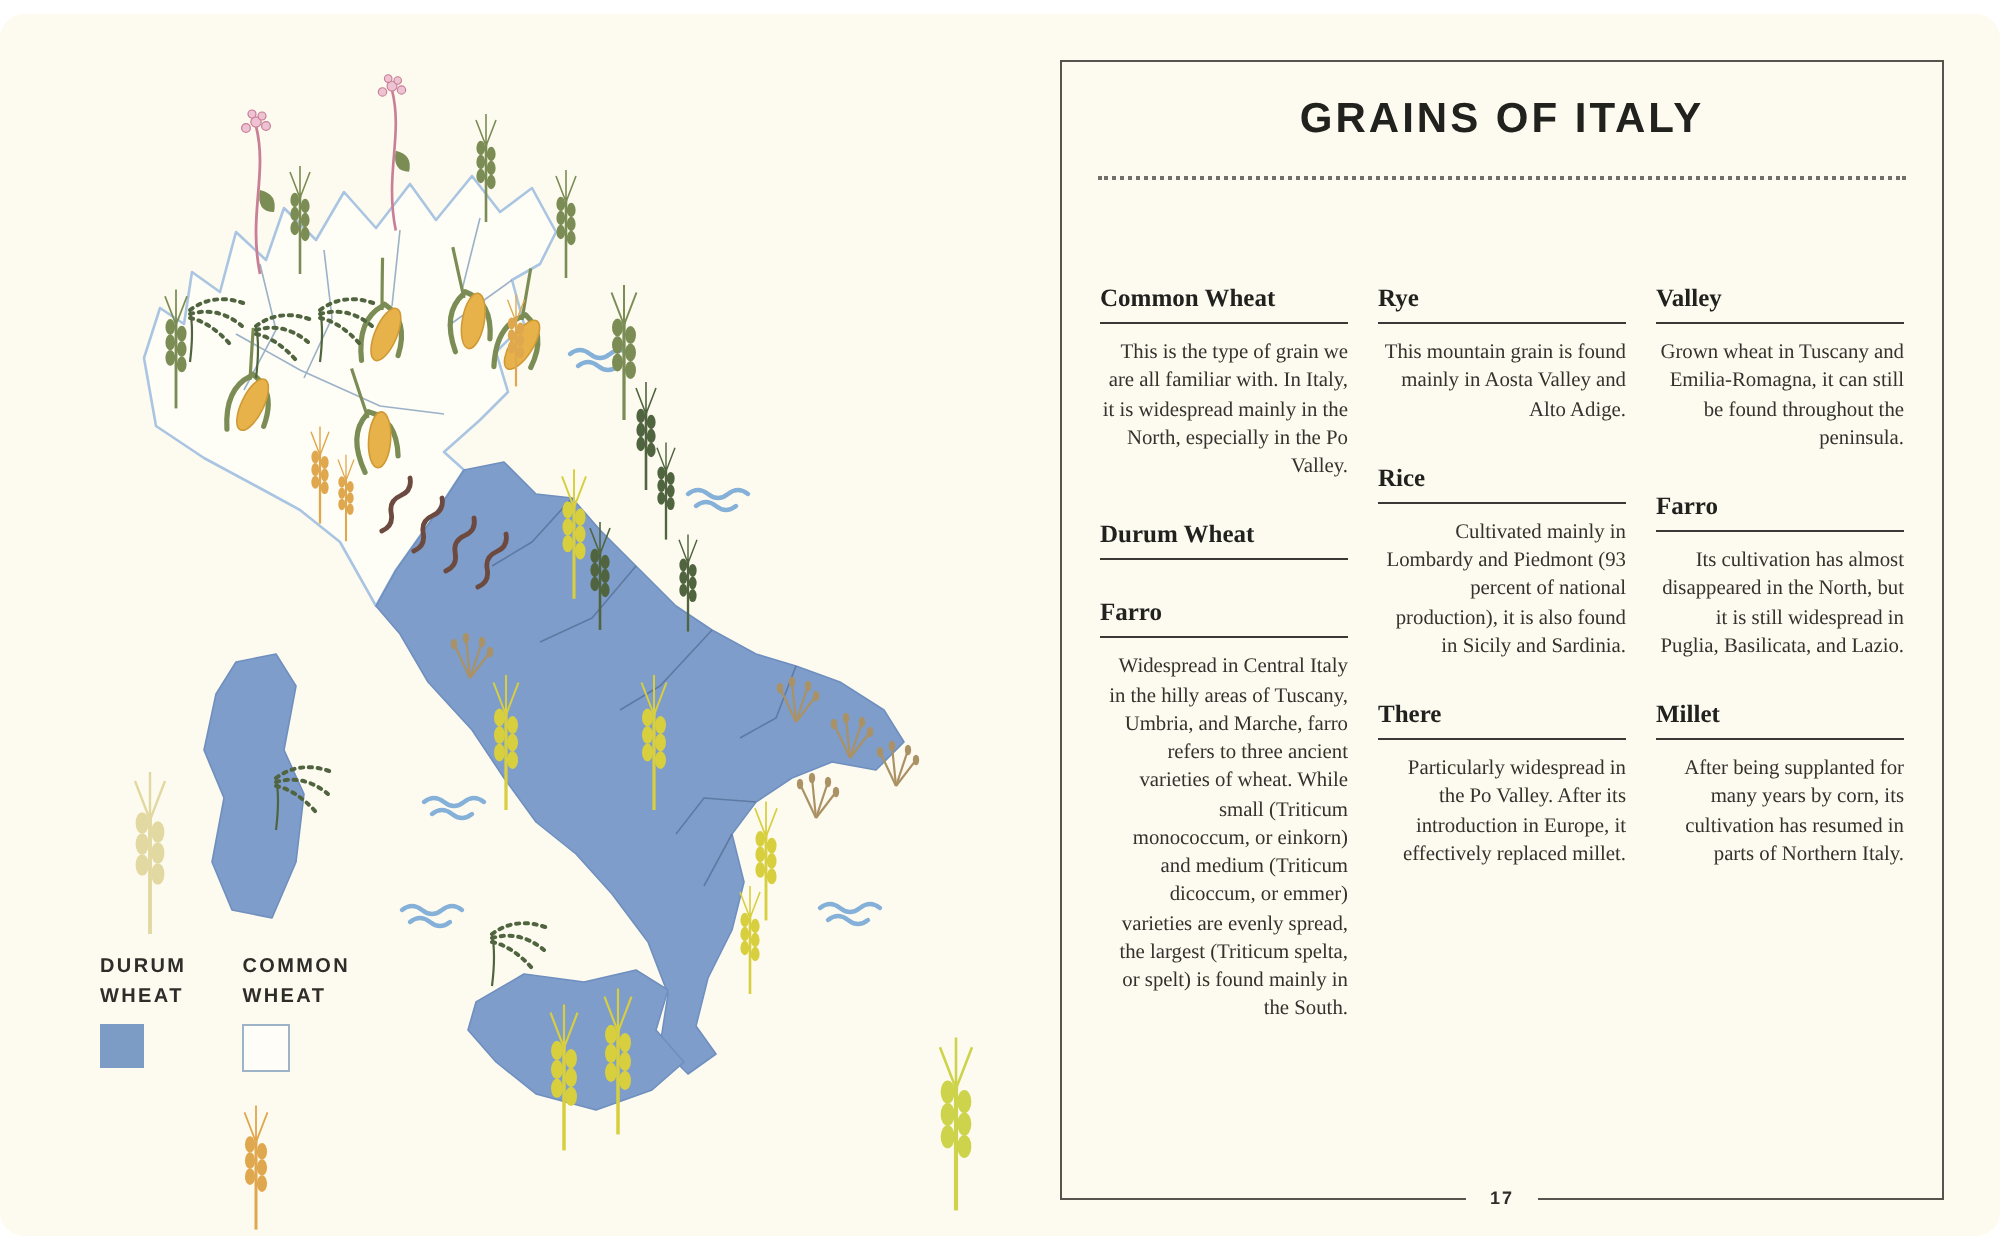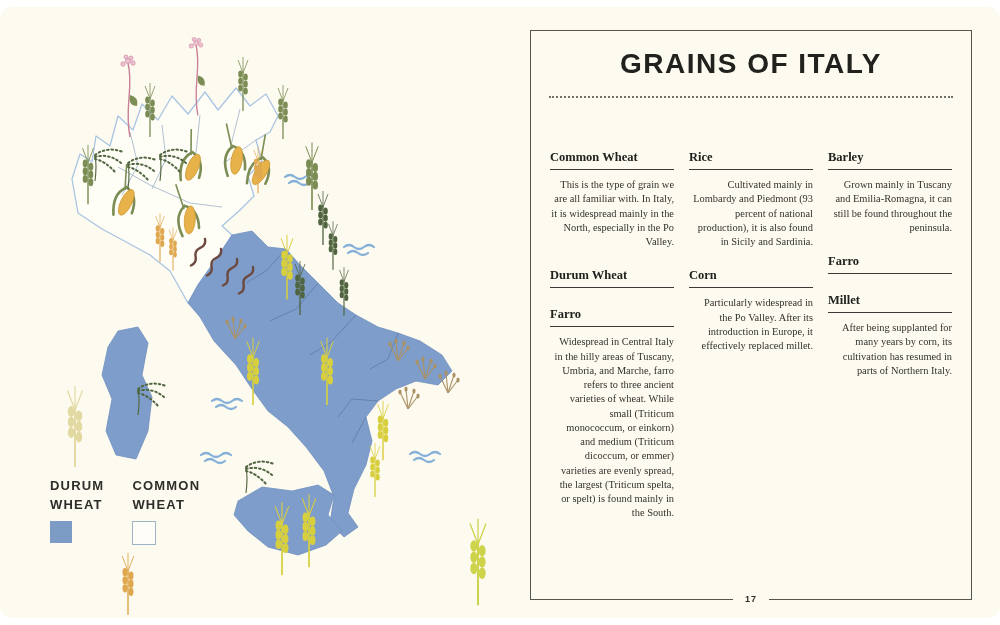--- a/index.html
+++ b/index.html
@@ -30,33 +30,33 @@
   .bw-stem{fill:none;stroke:var(--stem-pink);stroke-width:1.4;}
   .bw-flower{fill:var(--flower-pink);stroke:var(--stem-pink);stroke-width:0.6;}
   .bw-leaf{fill:var(--leaf-green);}
   .squig-line{fill:none;stroke:var(--dark-brown);stroke-width:2.4;stroke-linecap:round;}
   .oat-line{stroke:currentColor;stroke-width:1.1;}
   .oat-tip{fill:currentColor;}
   
   .legend{position:absolute;left:50px;top:470px;display:flex;gap:28px;}
   .legend-item{display:flex;flex-direction:column;gap:6px;}
   .legend-label{
-    font-size:13px;font-weight:bold;letter-spacing:1.2px;color:#2e2d29;
+    font-size:10px;font-weight:bold;letter-spacing:1.2px;color:#2e2d29;
     white-space:pre-line;line-height:1.45;
   }
   .swatch{width:22px;height:22px;}
   .swatch.durum{background:var(--legend-durum);}
   .swatch.common{background:#fefdf8;border:1.6px solid var(--legend-common-border);}
   
   .panel{
     position:absolute;left:530px;top:23px;width:442px;height:570px;
     border:1.5px solid var(--panel-border);box-sizing:border-box;
   }
   .panel h1{
-    margin:17px 0 16px 0;text-align:center;font-size:28px;font-weight:bold;
+    margin:17px 0 16px 0;text-align:center;font-size:21px;font-weight:bold;
     letter-spacing:1.5px;color:var(--text-dark);font-family:"Liberation Sans",sans-serif;
   }
   .dotted-rule{
     margin:15px 18px 0 18px;border-top:2px dotted #71706a;height:0;
   }
   .cols{
     display:flex;gap:15px;padding:0 19px;margin-top:52px;
   }
   .col{flex:1;min-width:0;}
   .entry{margin-bottom:19px;}
@@ -250,35 +250,40 @@
           <div class="entry">
             <h3>Durum Wheat</h3>
           </div>
           <div class="entry">
             <h3>Farro</h3>
             <p>Widespread in Central Italy in the hilly areas of Tuscany, Umbria, and Marche, farro refers to three ancient varieties of wheat. While small (Triticum monococcum, or einkorn) and medium (Triticum dicoccum, or emmer) varieties are evenly spread, the largest (Triticum spelta, or spelt) is found mainly in the South.</p>
           </div>
         </div>
         <div class="col">
           <div class="entry">
+            <h3>Rye</h3>
+            <p>This mountain grain is found mainly in Aosta Valley and Alto Adige.</p>
+          </div>
+          <div class="entry">
             <h3>Rice</h3>
             <p>Cultivated mainly in Lombardy and Piedmont (93 percent of national production), it is also found in Sicily and Sardinia.</p>
           </div>
           <div class="entry">
-            <h3>Corn</h3>
+            <h3>There</h3>
             <p>Particularly widespread in the Po Valley. After its introduction in Europe, it effectively replaced millet.</p>
           </div>
         </div>
         <div class="col">
           <div class="entry">
-            <h3>Barley</h3>
-            <p>Grown mainly in Tuscany and Emilia-Romagna, it can still be found throughout the peninsula.</p>
+            <h3>Valley</h3>
+            <p>Grown wheat in Tuscany and Emilia-Romagna, it can still be found throughout the peninsula.</p>
           </div>
           <div class="entry">
             <h3>Farro</h3>
+            <p>Its cultivation has almost disappeared in the North, but it is still widespread in Puglia, Basilicata, and Lazio.</p>
           </div>
           <div class="entry">
             <h3>Millet</h3>
             <p>After being supplanted for many years by corn, its cultivation has resumed in parts of Northern Italy.</p>
           </div>
         </div>
       </div>
     <div class="page-number">17</div>
   </div>
 

